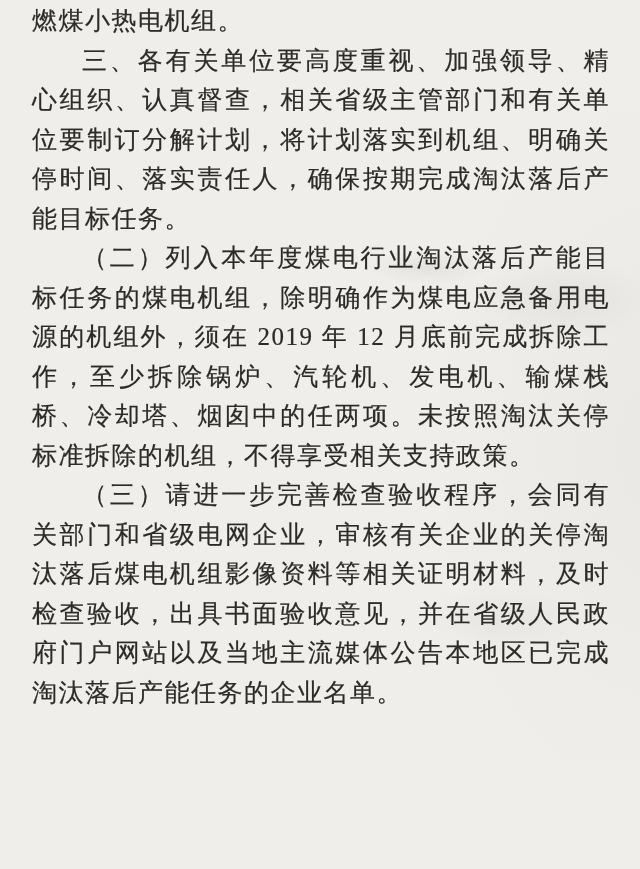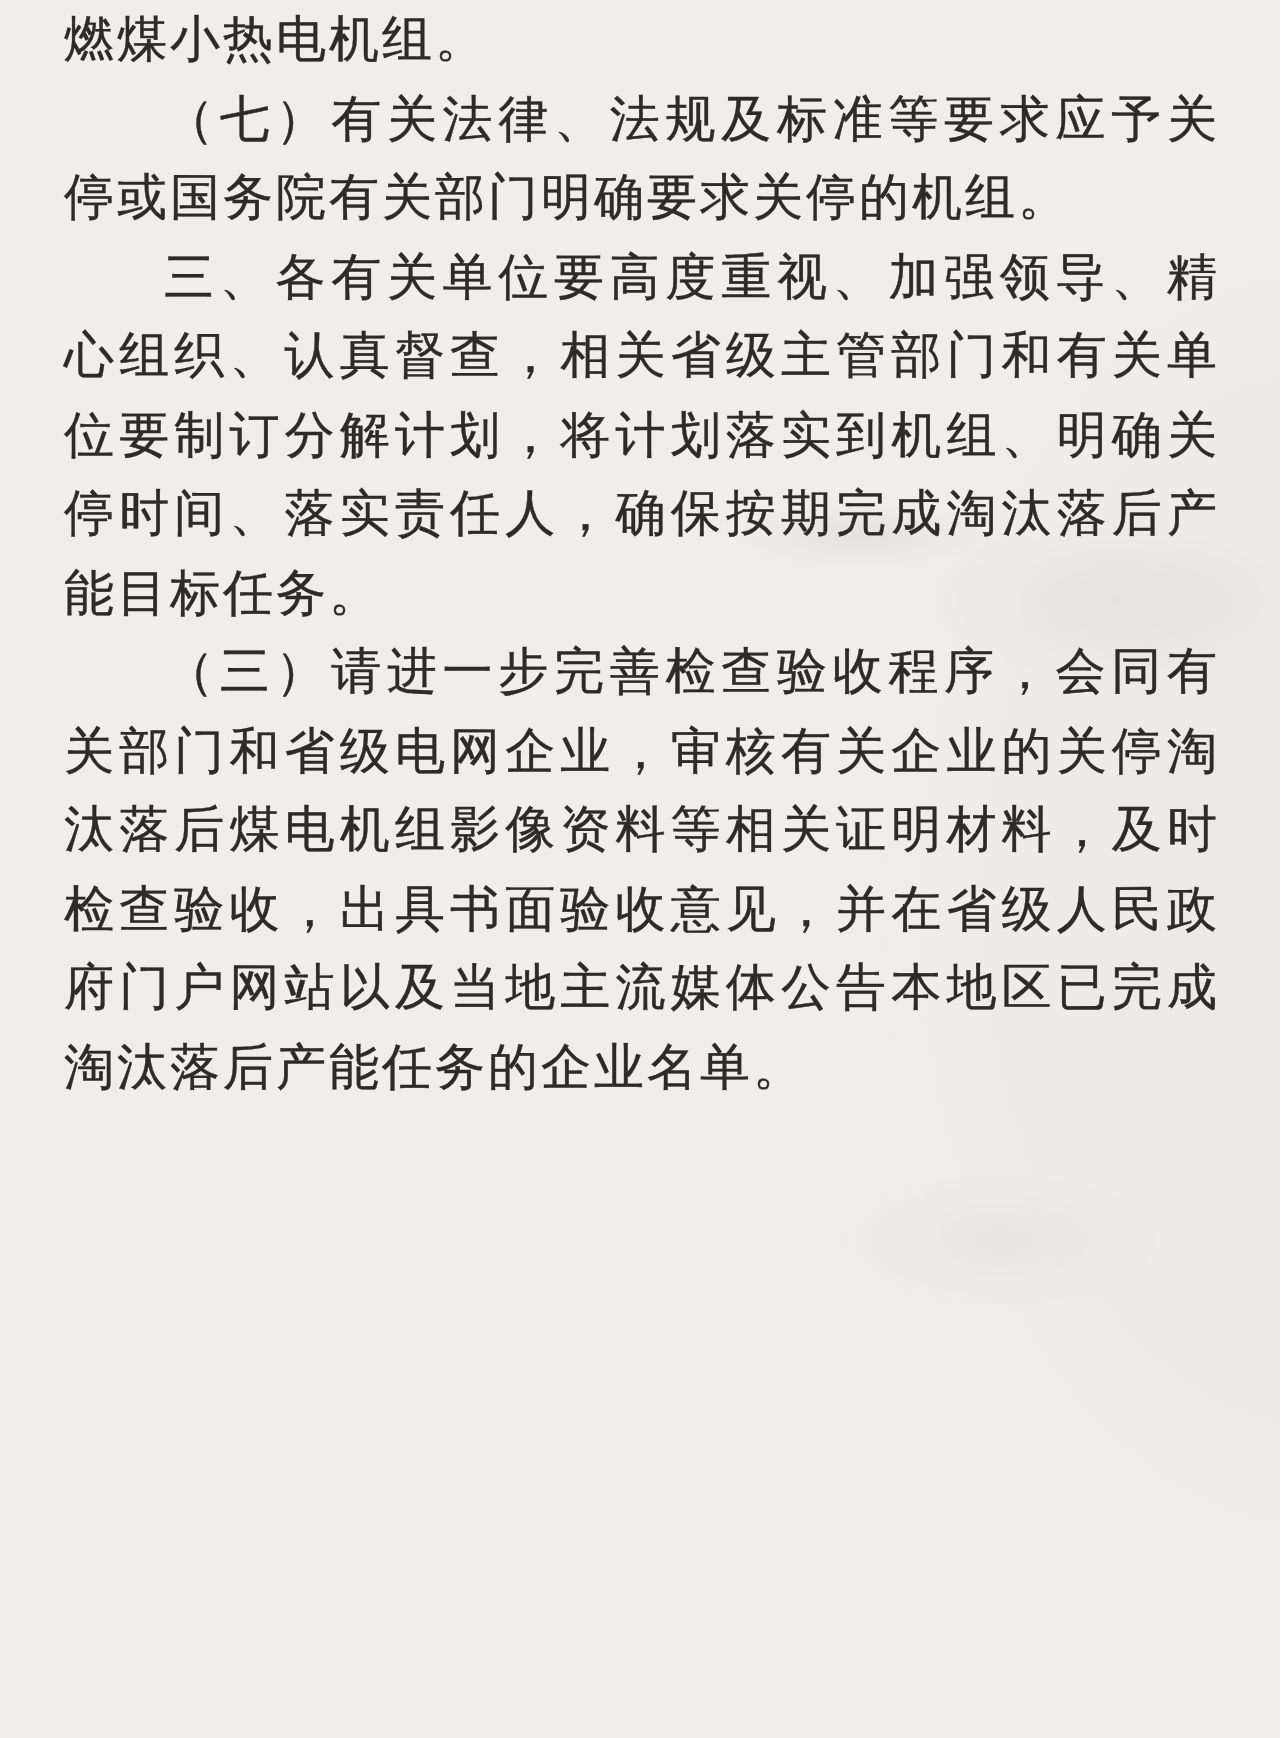--- a/index.html
+++ b/index.html
@@ -40,17 +40,17 @@
     }
     p.indent {
       text-indent: 2em;
     }
   </style>
 </head>
 <body>
 
 <div class="page">
   <p class="doc-line">燃煤小热电机组。</p>
-  <p class="doc-line indent">（七）有关法律、法规及标准等要求应予关停或国务院有关部门明确要求关停的机组。</p>
   <p class="doc-line indent">三、各有关单位要高度重视、加强领导、精心组织、认真督查，相关省级主管部门和有关单位要制订分解计划，将计划落实到机组、明确关停时间、落实责任人，确保按期完成淘汰落后产能目标任务。</p>
+  <p class="doc-line indent">（二）列入本年度煤电行业淘汰落后产能目标任务的煤电机组，除明确作为煤电应急备用电源的机组外，须在 2019 年 12 月底前完成拆除工作，至少拆除锅炉、汽轮机、发电机、输煤栈桥、冷却塔、烟囱中的任两项。未按照淘汰关停标准拆除的机组，不得享受相关支持政策。</p>
   <p class="doc-line indent">（三）请进一步完善检查验收程序，会同有关部门和省级电网企业，审核有关企业的关停淘汰落后煤电机组影像资料等相关证明材料，及时检查验收，出具书面验收意见，并在省级人民政府门户网站以及当地主流媒体公告本地区已完成淘汰落后产能任务的企业名单。</p>
 
 </div>
 
 </body></html>

